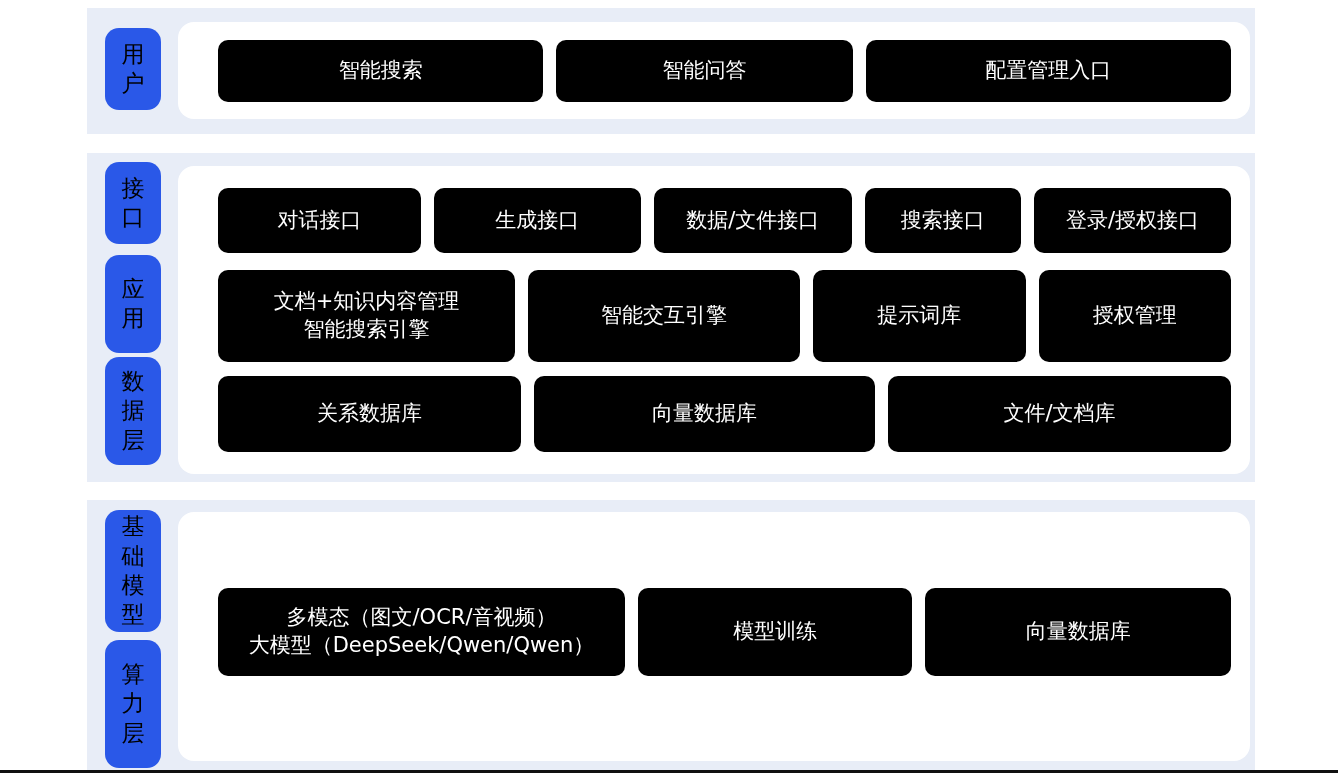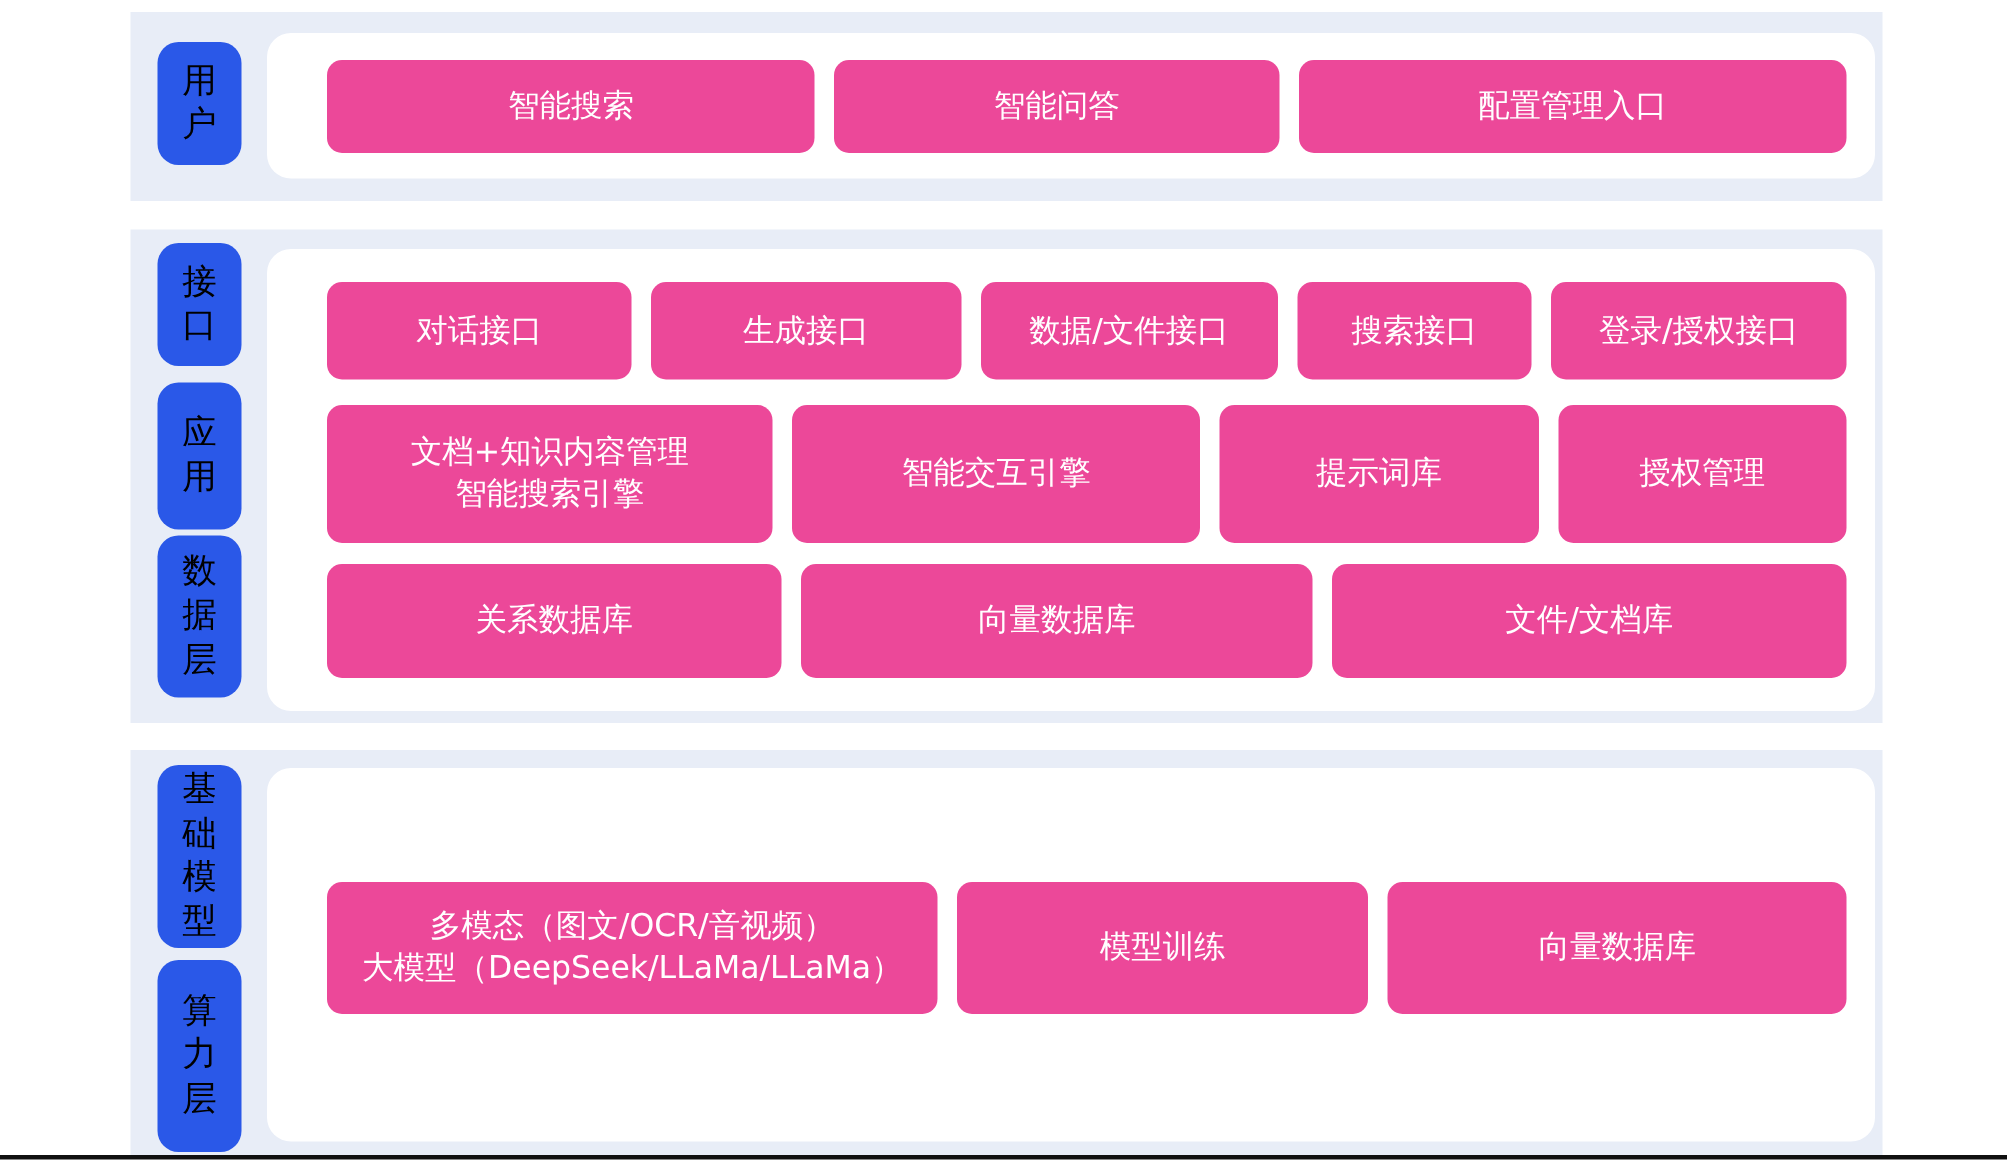--- a/index.html
+++ b/index.html
@@ -25,21 +25,21 @@
     background: #2A58E8; border-radius: 14px;
     color: #000000; font-weight: normal; font-size: 23px;
     display: flex; align-items: center; justify-content: center;
   }
   .chip span {
     display: block; width: 1.06em; text-align: center;
     word-break: break-all; line-height: 1.28;
   }
   .row { display: flex; gap: 13px; }
   .btn {
-    background: #ec4899; border-radius: 10px;
+    background: #000000; border-radius: 10px;
     color: #ffffff; font-size: 21px; line-height: 1.32;
     display: flex; align-items: center; justify-content: center;
     text-align: center; white-space: pre-line;
   }
   .bottom-line {
     position: absolute; left: 0; top: 770px; width: 1338px; height: 3px;
     background: #101010;
   }
 </style>
 </head>
@@ -96,21 +96,21 @@
   <div class="section" style="top:500px;height:270px;">
     <div class="chip" style="top:10px;height:122px;">
       <span>基础模型</span>
     </div>
     <div class="chip" style="top:140px;height:128px;">
       <span>算力层</span>
     </div>
     <div class="panel" style="top:12px;height:249px;">
       <div class="row" style="height:88px;margin-bottom:9px;">
         <div class="btn" style="flex:393 1 0;">多模态（图文/OCR/音视频）
-大模型（DeepSeek/LLaMa/LLaMa）</div>
+大模型（DeepSeek/Qwen/Qwen）</div>
         <div class="btn" style="flex:265 1 0;">模型训练</div>
         <div class="btn" style="flex:295 1 0;">向量数据库</div>
       </div>
     </div>
   </div>
 
   <div class="bottom-line"></div>
 </div>
 
 </body></html>

